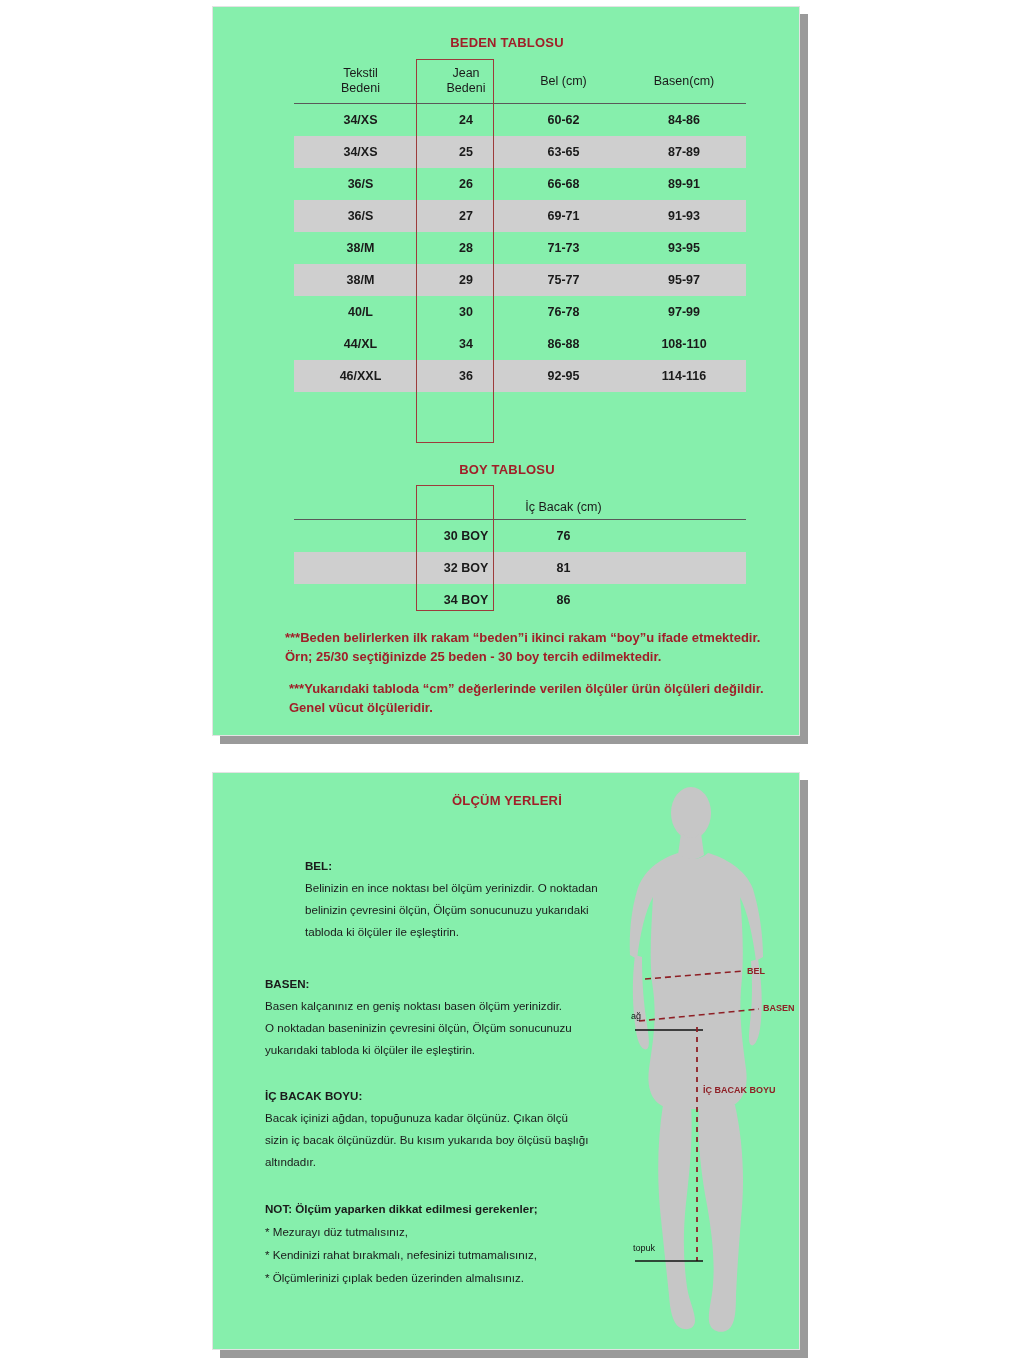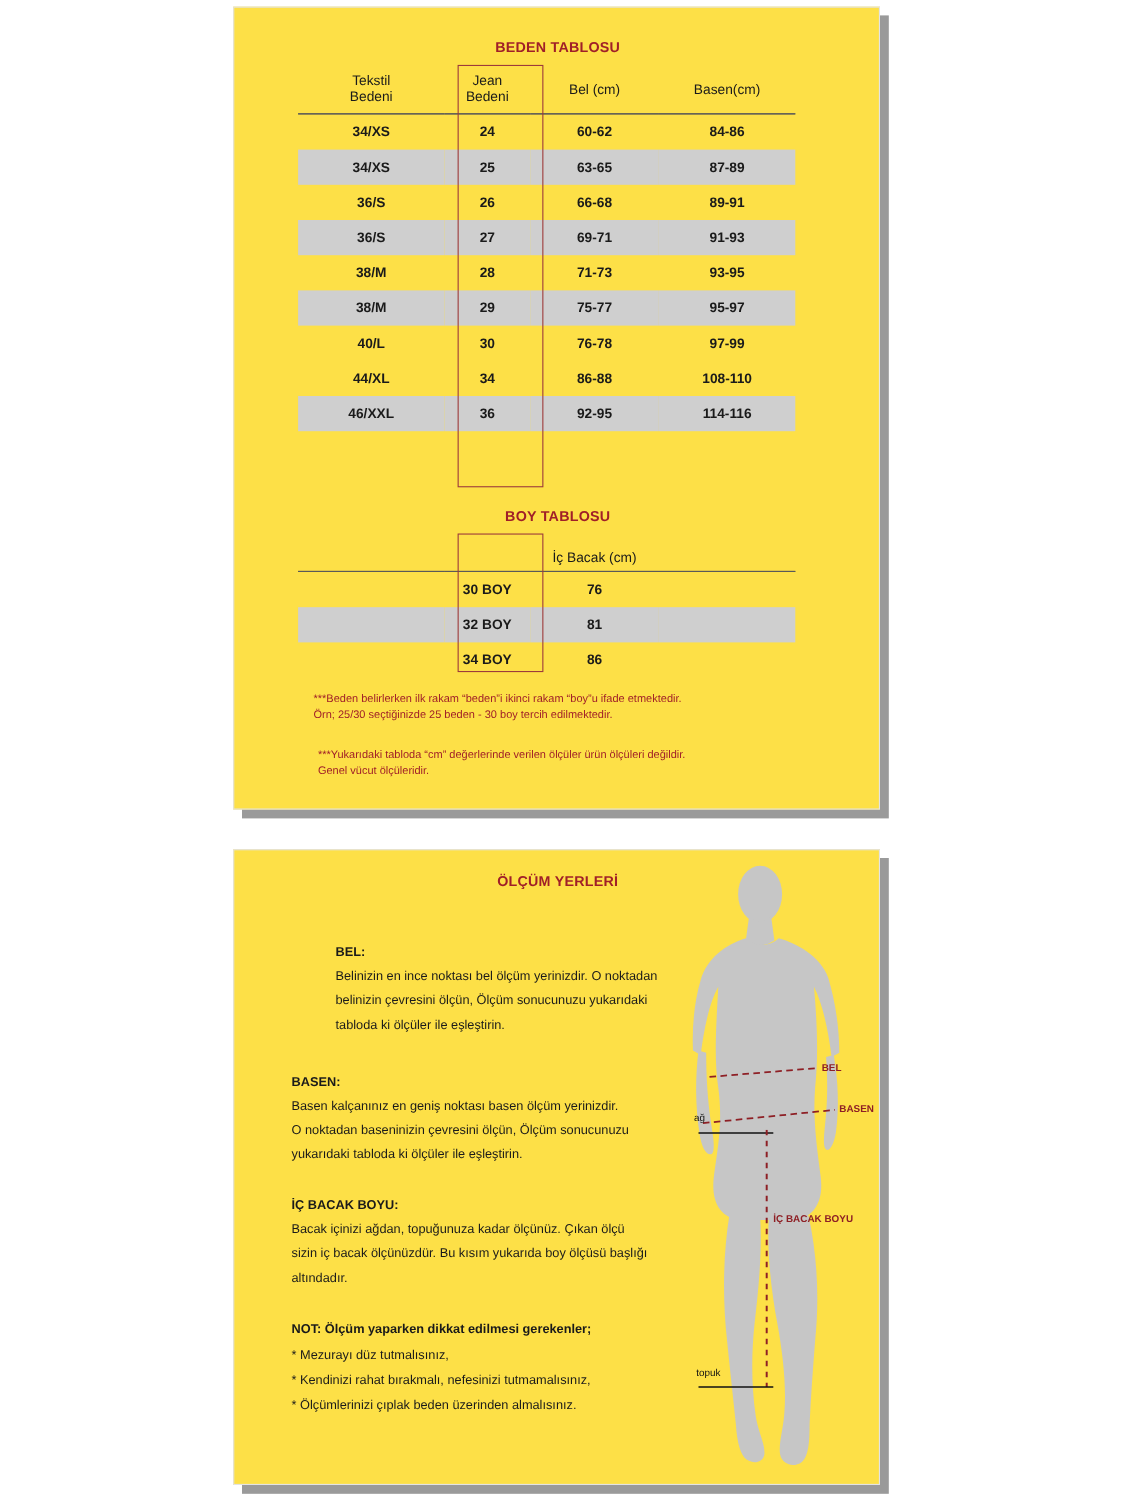--- a/index.html
+++ b/index.html
@@ -11,21 +11,21 @@
     width: 1020px;
     height: 1360px;
     position: relative;
     font-family: "Liberation Sans", sans-serif;
     -webkit-font-smoothing: antialiased;
   }
 
   
   .card {
     position: absolute;
-    background: #fde047;
+    background: #86efac;
     border: 1px solid #e3e3e3;
     box-shadow: 8px 8px 0 0 #9a9a9a;
     box-sizing: border-box;
   }
   #card-beden {
     left: 212px;
     top: 6px;
     width: 588px;
     height: 730px;
   }
@@ -41,21 +41,21 @@
     color: #a01f28;
     font-size: 13px;
     font-weight: bold;
     text-align: center;
     letter-spacing: .2px;
   }
 
   
   .tbl-wrap {
     position: absolute;
-    left: 58px;
+    left: 81px;
     width: 452px;
   }
   table.sizetable {
     border-collapse: collapse;
     width: 452px;
     table-layout: fixed;
   }
   table.sizetable th,
   table.sizetable td {
     font-size: 12.5px;
@@ -103,22 +103,22 @@
     font-weight: bold; padding: 0; line-height: 1.18;
   }
   table.boytable th { font-weight: normal; height: 30px; vertical-align: bottom; padding-bottom: 4px; }
   table.boytable thead tr { border-bottom: 1.6px solid #595959; }
   table.boytable tbody td { height: 32px; vertical-align: middle; }
 
   
   .rednote {
     position: absolute;
     color: #a01f28;
-    font-size: 10px;
-    font-weight: normal;
+    font-size: 13px;
+    font-weight: bold;
     line-height: 1.45;
     white-space: pre-line;
   }
   #note-1 { left: 72px; top: 622px; width: 500px; }
   #note-2 { left: 76px; top: 673px; width: 500px; }
 
   
   #olcum-title { position: absolute; left: 0; top: 20px; width: 588px; }
   .textblock {
     position: absolute;
@@ -378,21 +378,21 @@
     
     <svg width="186" height="14" viewBox="0 0 186 14" style="position:absolute;left:0;top:239px">
       <path d="M22 8 L 90 8" stroke="#111111" stroke-width="1.4" fill="none"></path>
     </svg>
     <span class="fig-label-dark" style="left:18px; top:228px">ağ</span>
 
     
     <svg width="186" height="260" viewBox="0 0 186 260" style="position:absolute;left:0;top:244px">
       <path d="M84 0 L 84 234" stroke="#8e1f25" stroke-width="1.8" stroke-dasharray="5 5" fill="none"></path>
     </svg>
-    <span class="fig-label" style="left:90px; top:320px">İÇ BACAK BOYU</span>
+    <span class="fig-label" style="left:90px; top:302px">İÇ BACAK BOYU</span>
 
     
     <svg width="186" height="14" viewBox="0 0 186 14" style="position:absolute;left:0;top:472px">
       <path d="M22 6 L 90 6" stroke="#111111" stroke-width="1.4" fill="none"></path>
     </svg>
     <span class="fig-label-dark" style="left:20px; top:460px">topuk</span>
   </div>
 </div>
 
 </body></html>

